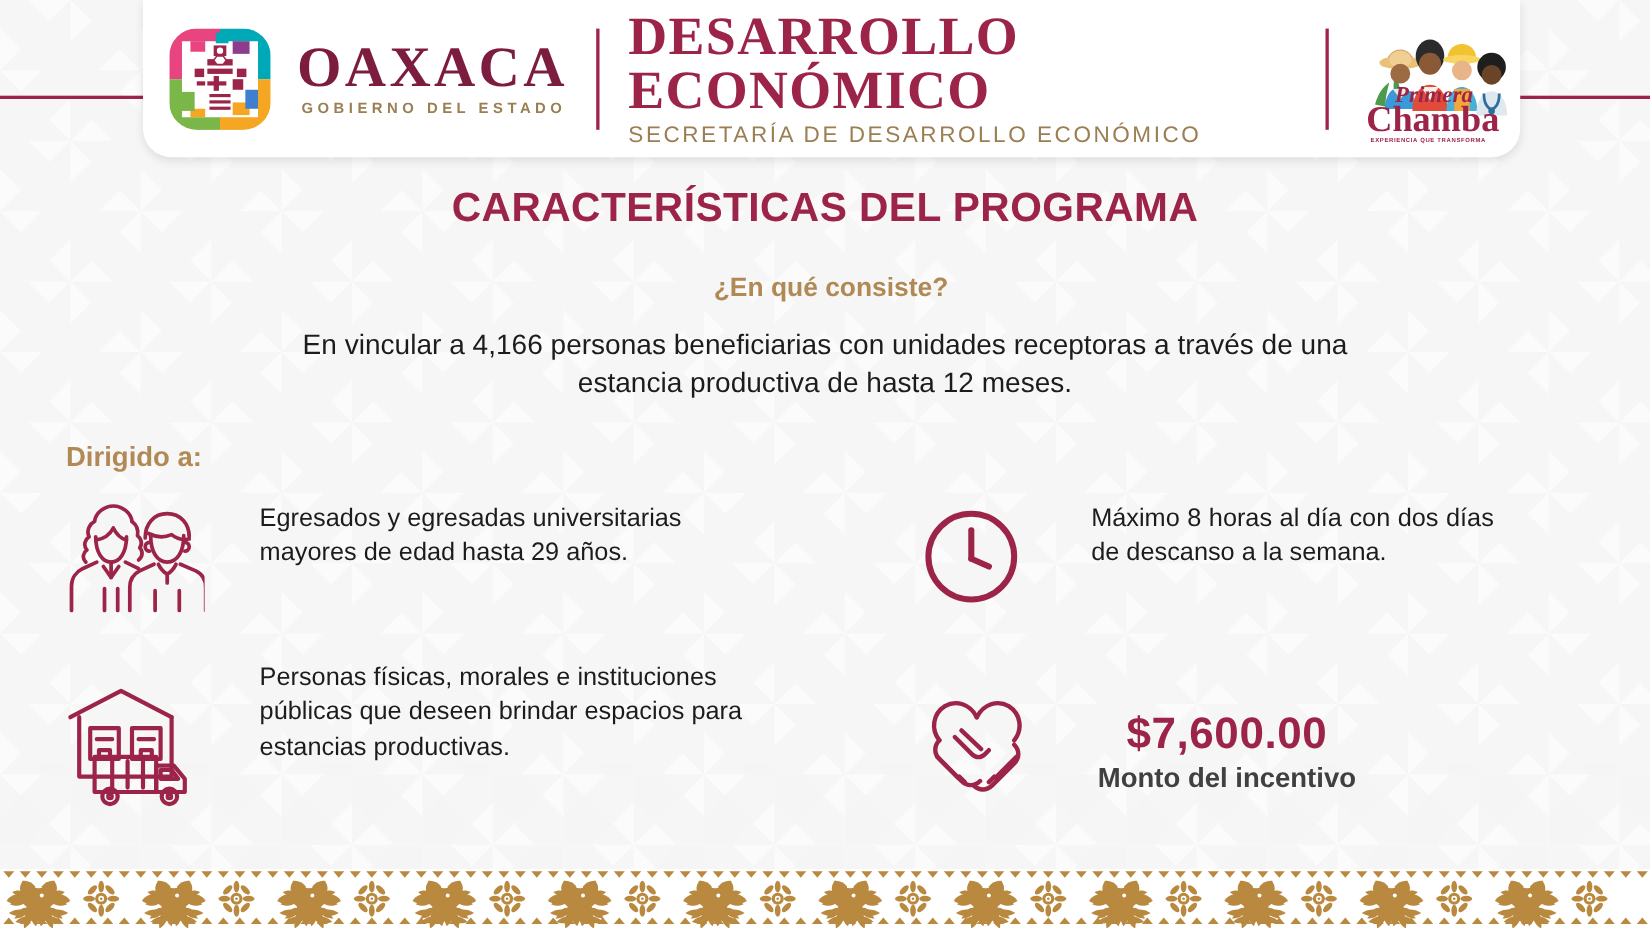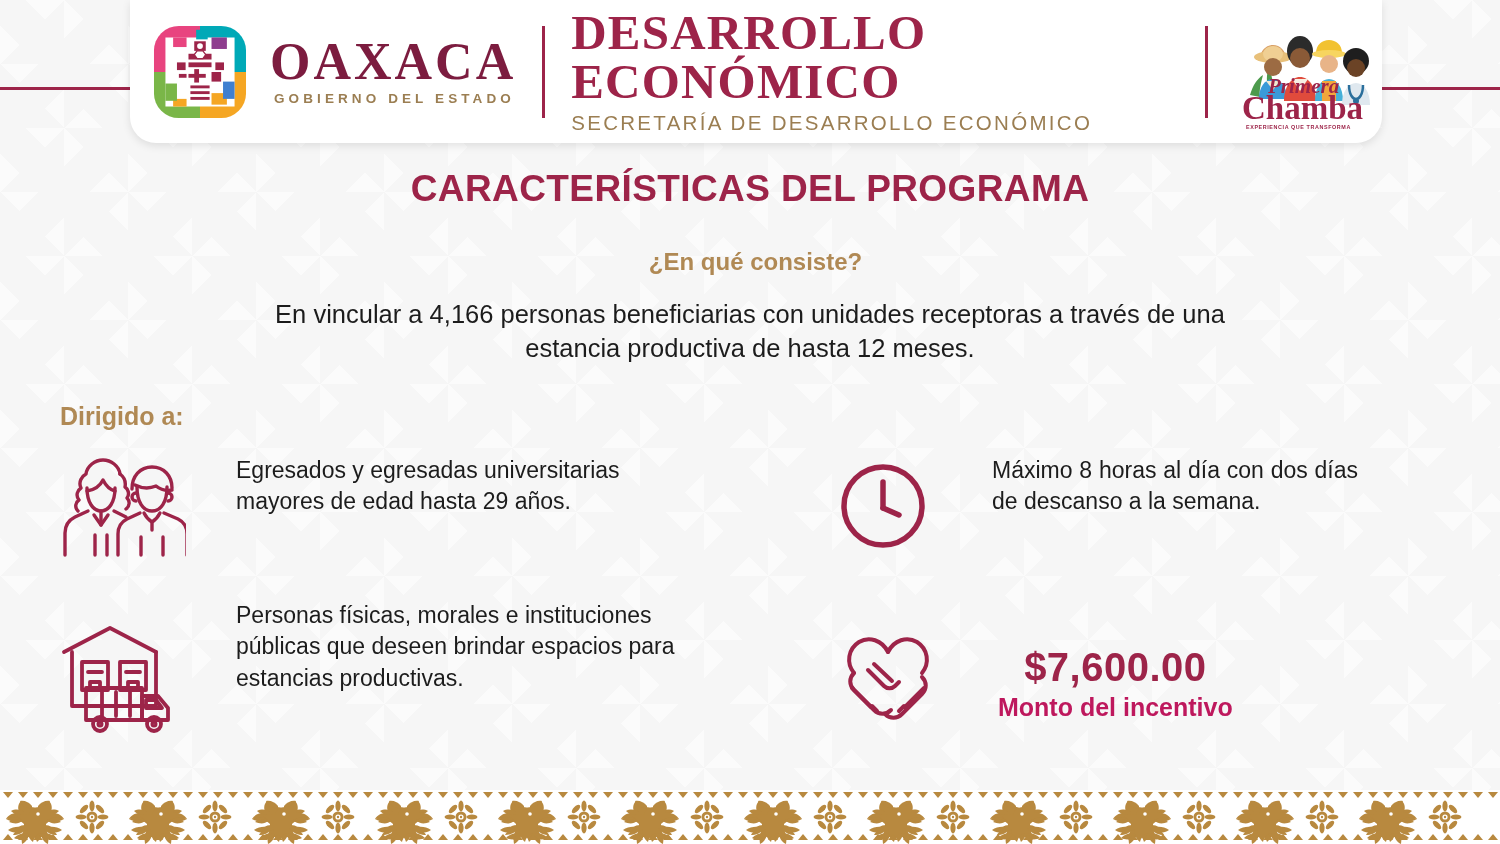--- a/index.html
+++ b/index.html
@@ -110,21 +110,21 @@
   #row-orgs .txt{ margin-left:50px; }
 
   #row-hours{ left:838px; top:455px; width:520px; }
   #row-hours .ico{ width:90px; margin-top:6px; }
   #row-hours .txt{ margin-left:64px; text-align:justify; width:390px; }
 
   #row-amount{ left:838px; top:630px; width:520px; align-items:flex-end; }
   #row-amount .ico{ width:100px; }
   .amount-block{ margin-left:60px; text-align:center; }
   .amount{ font-size:40px; font-weight:bold; color:#9d2449; letter-spacing:.5px;}
-  .amount-label{ font-size:25px; font-weight:bold; color:#be185d; margin-top:3px;}
+  .amount-label{ font-size:25px; font-weight:bold; color:#404040; margin-top:3px;}
 
   
   .footer-band{
     position:absolute; left:0; bottom:0; width:1500px; height:54px;
     z-index:4; overflow:hidden; background:#ffffff;
   }
 </style>
 </head>
 <body>
 

